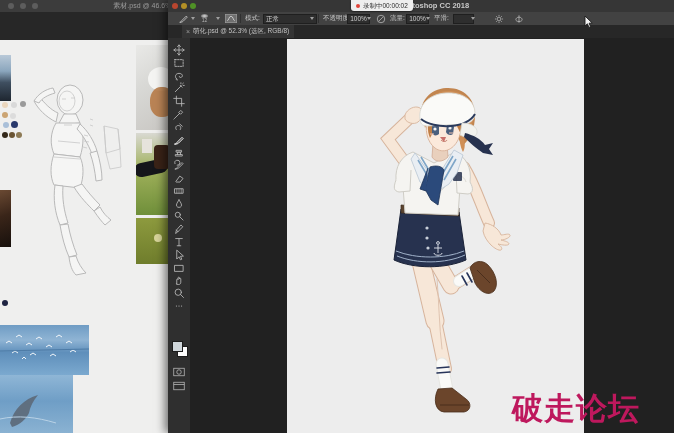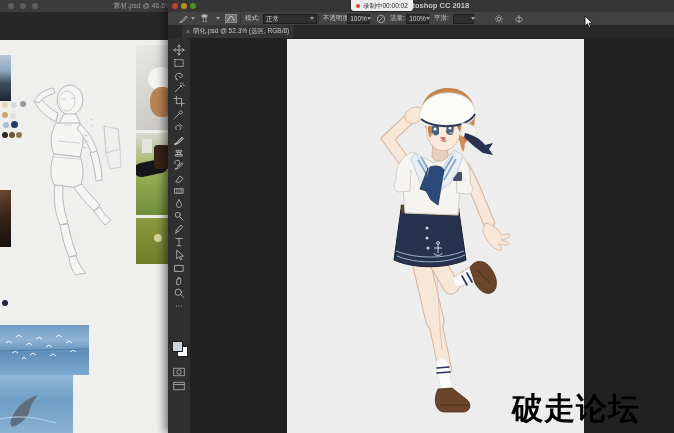--- a/index.html
+++ b/index.html
@@ -457,19 +457,19 @@
         </svg>
       </div>
     </div>
   </div>
 
   <div class="recbadge">
     <span class="recdot" style="background: rgb(224, 67, 56);"></span>
     <span>录制中00:00:02</span>
   </div>
 
-  <div class="watermark" style="color: #000000;">破走论坛</div>
+  <div class="watermark" style="color: #be185d;">破走论坛</div>
 
   <svg class="cursor" viewBox="0 0 10 14">
     <path d="M1,1 L1,11 L3.4,8.8 L5,12.4 L6.6,11.7 L5.1,8.2 L8.2,8 Z" fill="#f2f2f2" stroke="#1a1a1a" stroke-width="0.9"></path>
   </svg>
 
 </div>
 
 </body></html>

